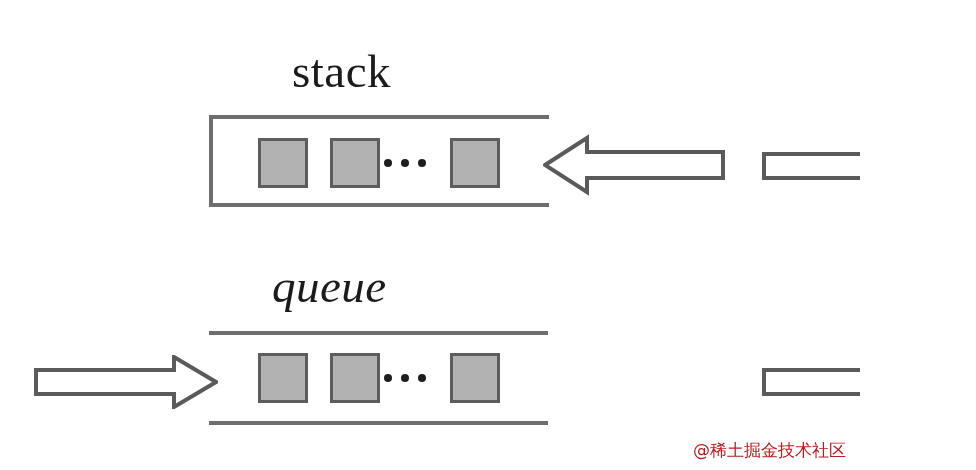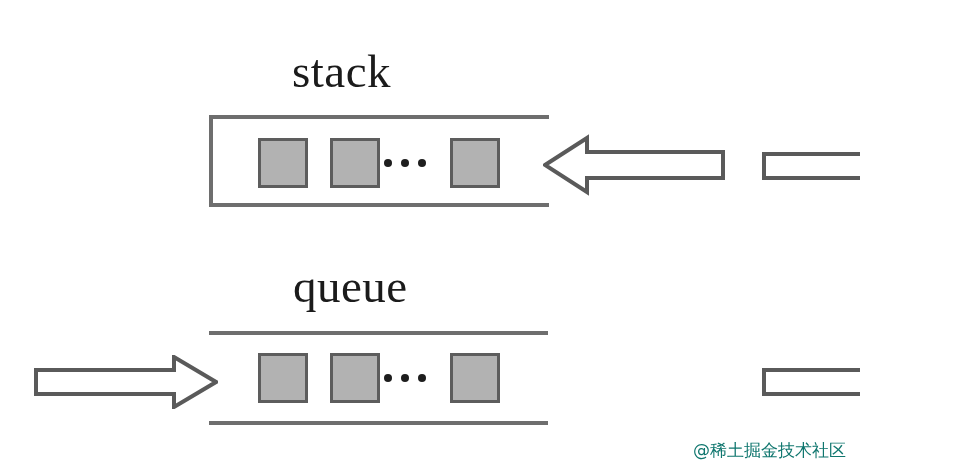--- a/index.html
+++ b/index.html
@@ -21,21 +21,21 @@
   .section-label {
     position: absolute;
     font-family: "Liberation Serif", "DejaVu Serif", serif;
     font-size: 47px;
     line-height: 1;
     color: #1b1b1b;
     white-space: nowrap;
     letter-spacing: 0.5px;
   }
   #stack-label { left: 292px; top: 48px; }
-  #queue-label { left: 293px; top: 263px; }
+  #queue-label { left: 272px; top: 263px; font-style: italic; }
 
   
   .container-rail {
     position: absolute;
     background: #6e6e6e;
     height: 4px;
   }
   .container-side {
     position: absolute;
     background: #6e6e6e;
@@ -100,21 +100,21 @@
   #queue-arrow-in   { left: 34px;  top: 355px; }
   #queue-arrow-out  { left: 762px; top: 355px; }
 
   
   #watermark {
     position: absolute;
     right: 14px;
     bottom: 8px;
     font-family: "DejaVu Sans", "Liberation Sans", sans-serif;
     font-size: 17px;
-    color: #0f766e;
+    color: #b91c1c;
     white-space: nowrap;
     user-select: none;
   }
 </style>
 </head>
 <body>
 
 <div id="canvas">
 
   <div id="stack-label" class="section-label">stack</div>

